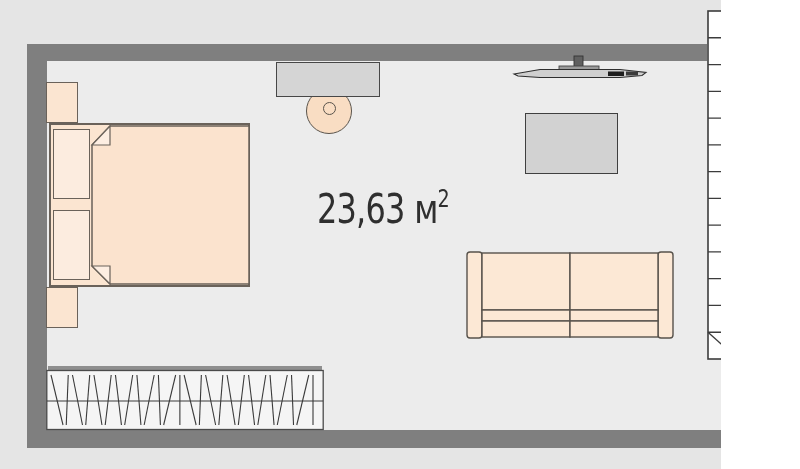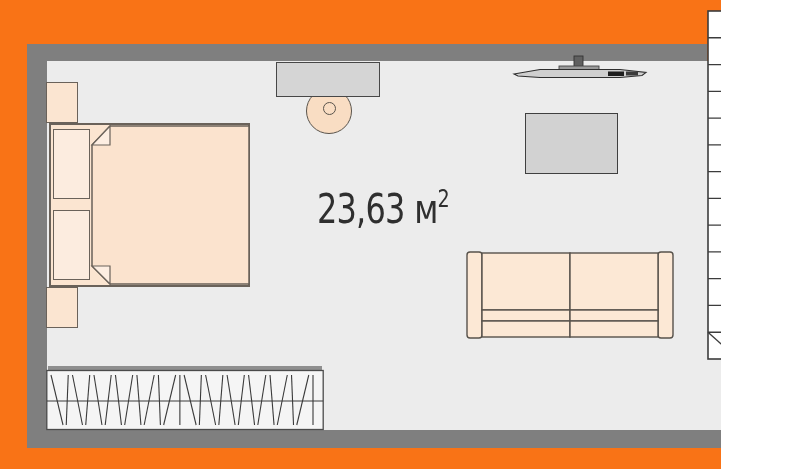--- a/index.html
+++ b/index.html
@@ -1,16 +1,16 @@
 <!DOCTYPE html>
 <html><head>
 <meta charset="utf-8">
 <style>
   html,body{margin:0;padding:0;background:#fff;}
-  .canvas{position:relative;width:721px;height:469px;background:#f97316;overflow:hidden;
+  .canvas{position:relative;width:721px;height:469px;background:#e5e5e5;overflow:hidden;
           font-family:"DejaVu Sans","Liberation Sans",sans-serif;}
   .abs{position:absolute;box-sizing:border-box;}
 
   
   .wall{background:#7f7f7f;}
   .floor{background:#ececec;}
   .thinwall{background:#3c3c3c;}
 
   
   .peach{background:#fbe5d1;border:2px solid #6a625a;}

